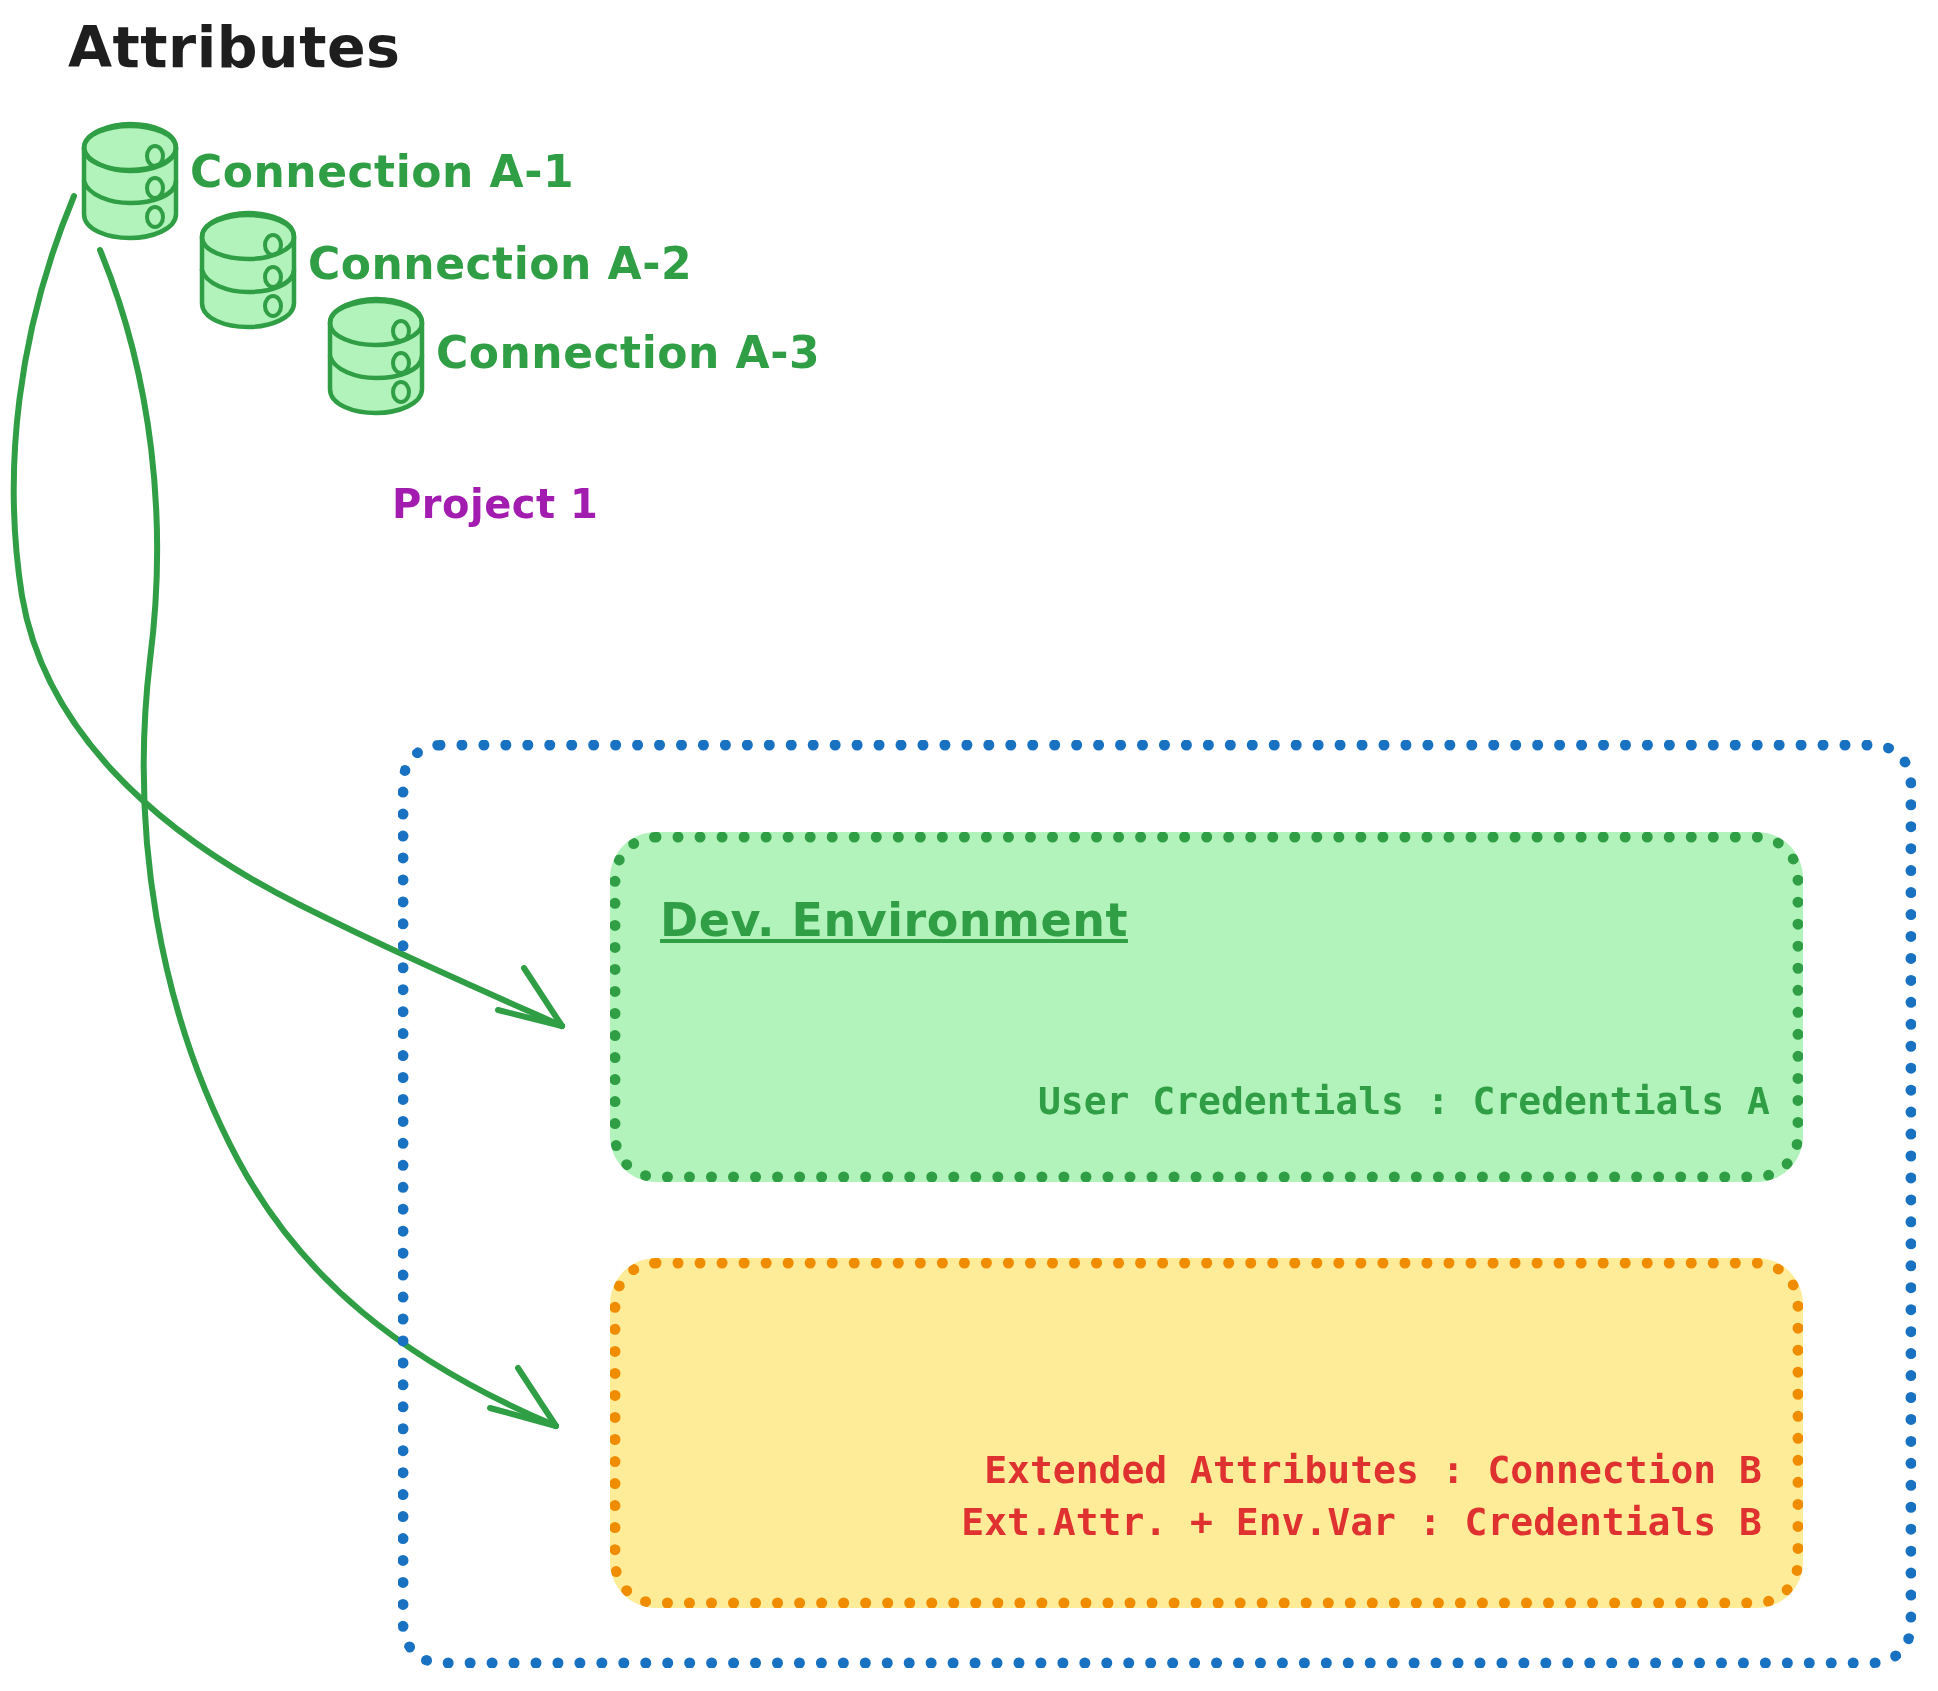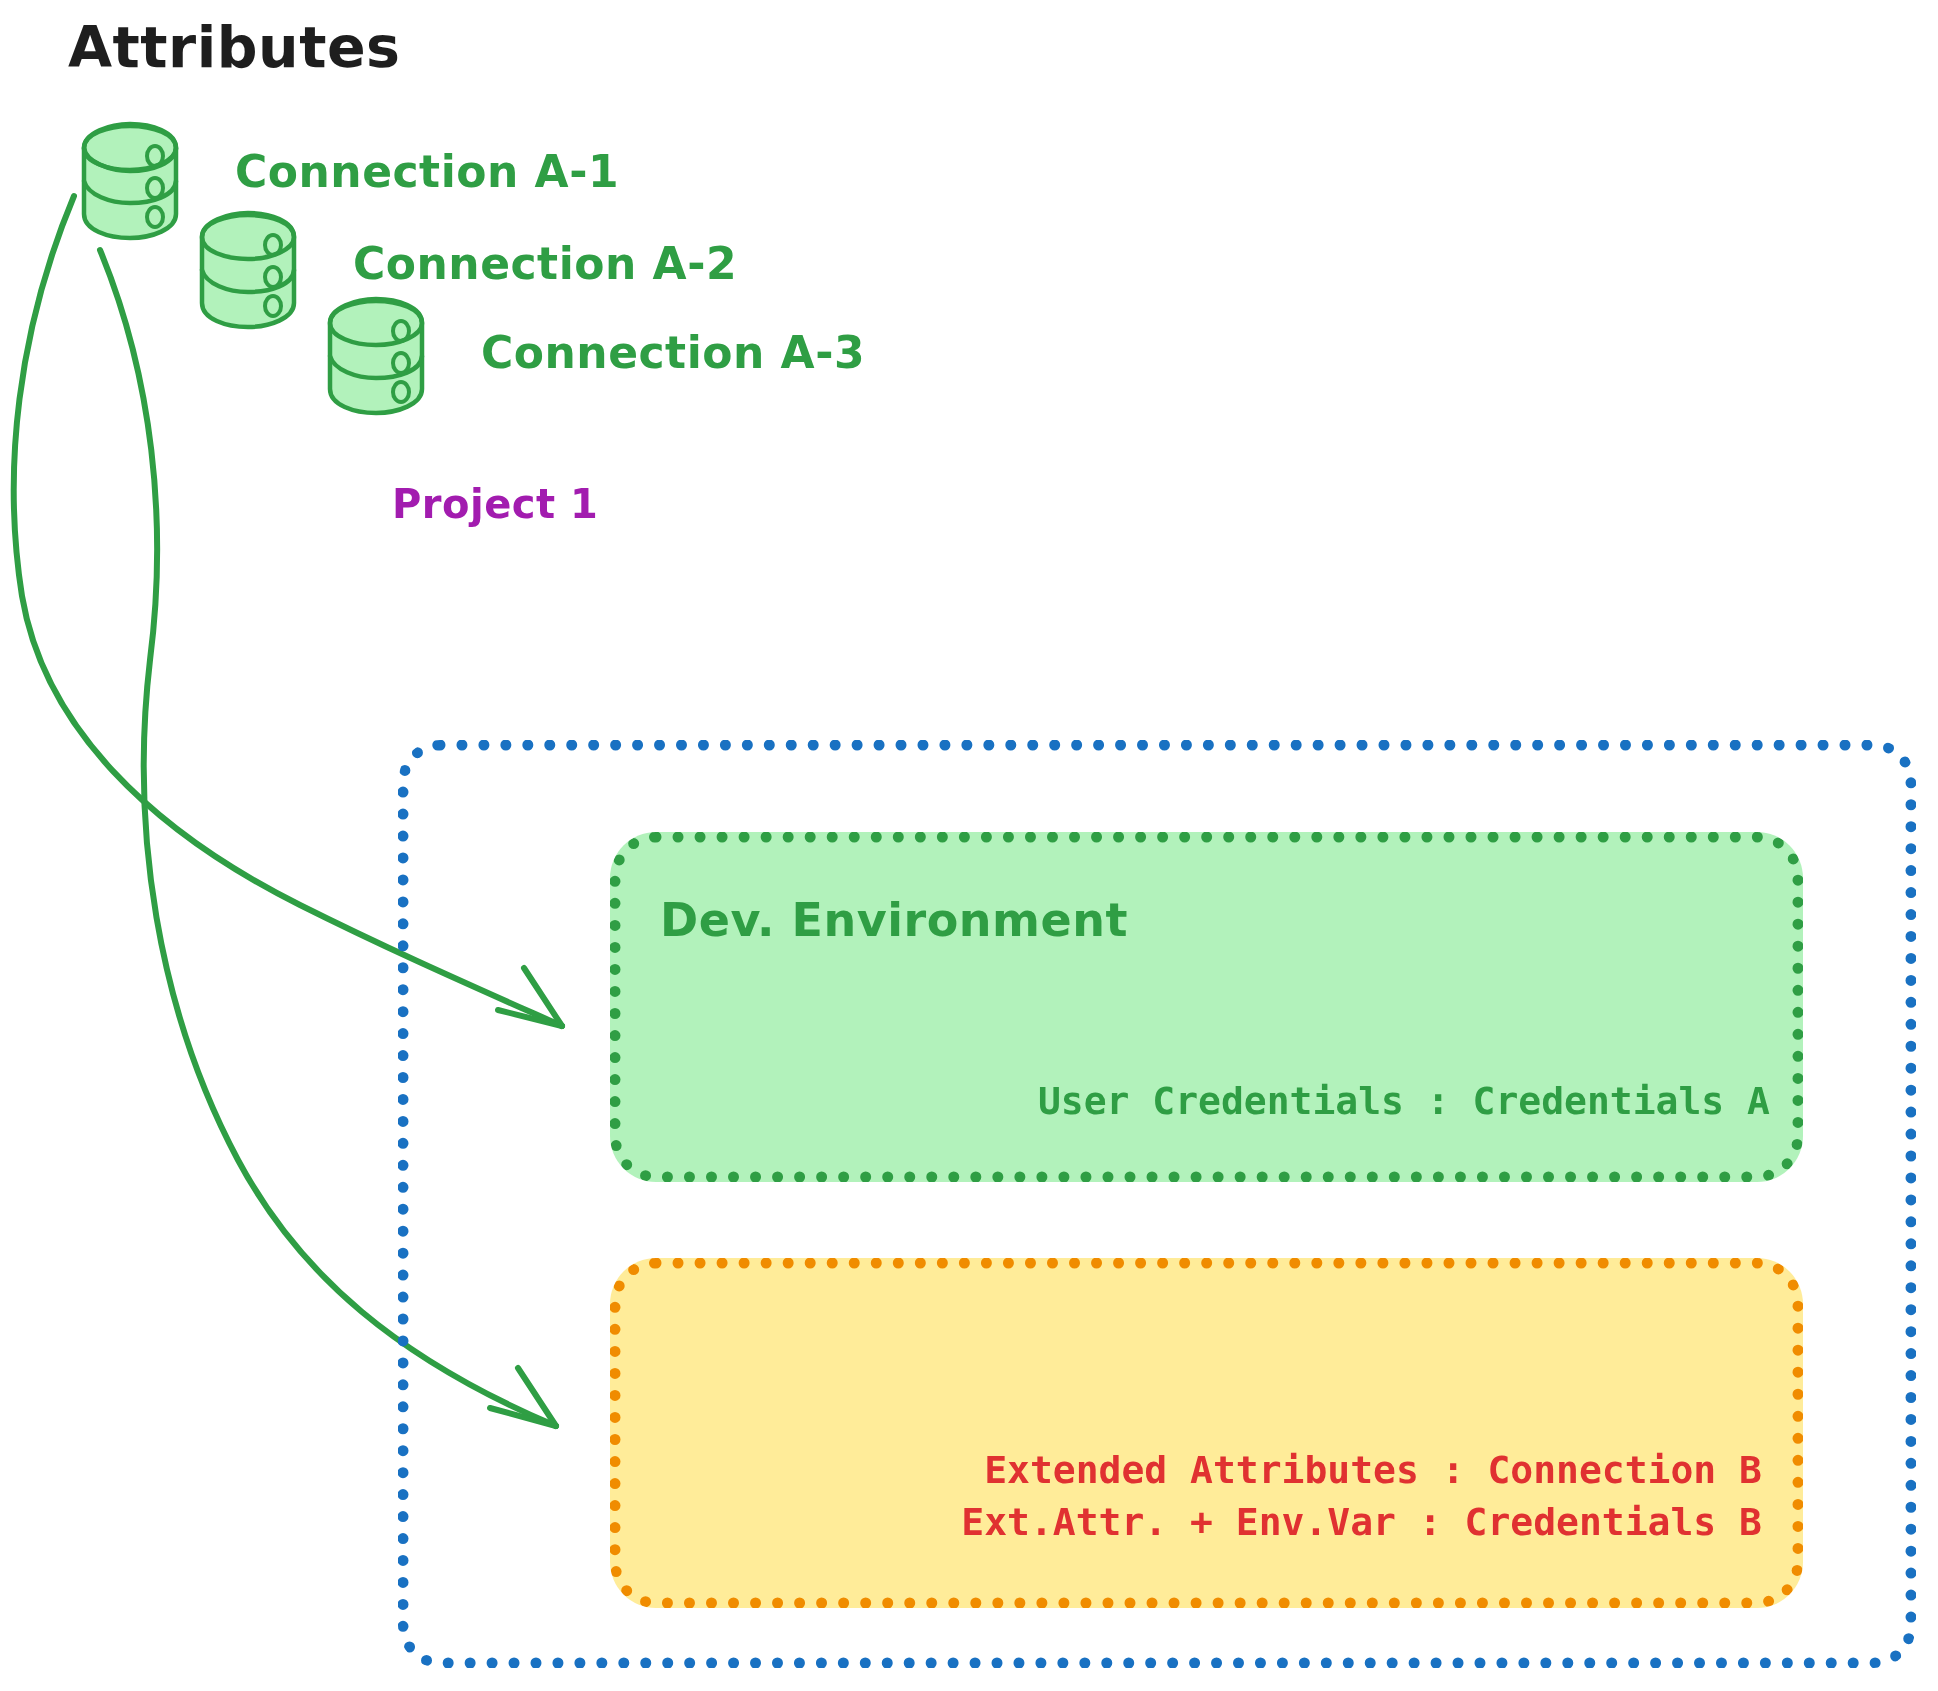--- a/index.html
+++ b/index.html
@@ -49,21 +49,20 @@
     font-size: 57px;
     color: #1e1e1e;
     white-space: nowrap;
   }
 
   .conn-label {
     position: absolute;
     font-size: 44px;
     color: #2f9e44;
     white-space: nowrap;
-    margin-left: 45px;
   }
   #conn-label-0 { left: 190px; top: 146px; }
   #conn-label-1 { left: 308px; top: 238px; }
   #conn-label-2 { left: 436px; top: 327px; }
 
   
   #project-title {
     position: absolute;
     left: 392px;
     top: 481px;
@@ -104,20 +103,21 @@
     width: 1193px;
     height: 350px;
     border: 11px dotted #f08c00;
     background: #ffec99;
   }
 
   .env-title {
     position: absolute;
     font-size: 46px;
     white-space: nowrap;
+    text-decoration: underline;
   }
   #dev-title {
     left: 660px;
     top: 893px;
     color: #2f9e44;
   }
   #prod-title {
     left: 660px;
     top: 1320px;
     color: #f08c00;

